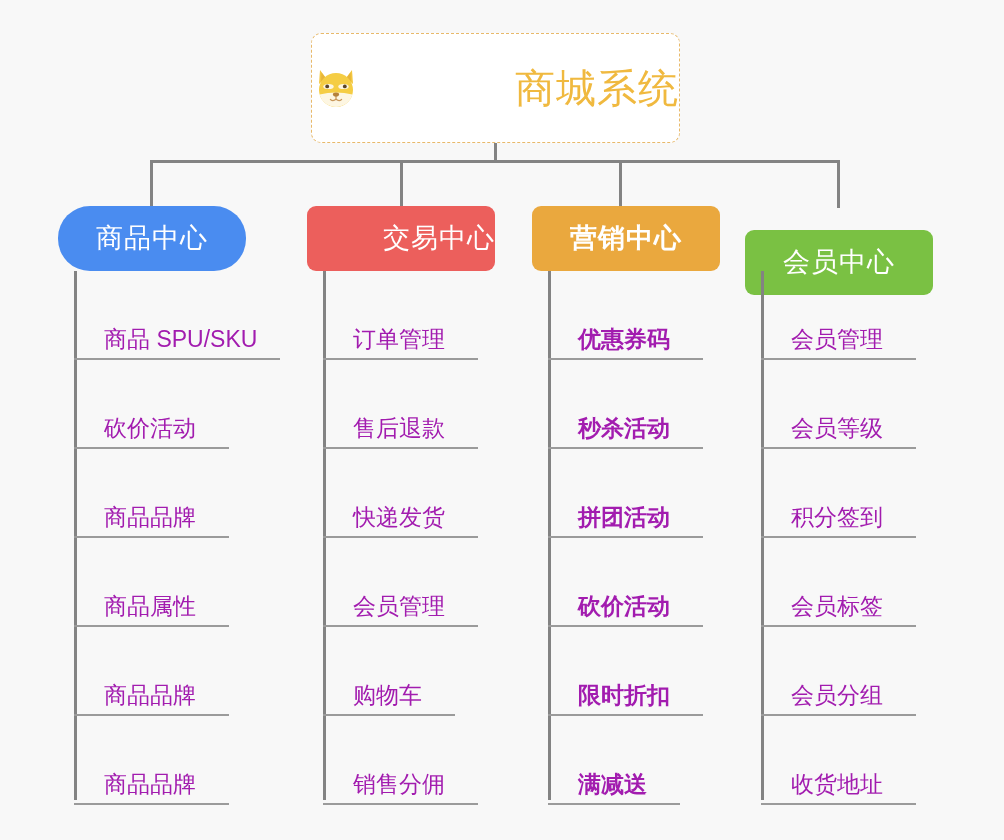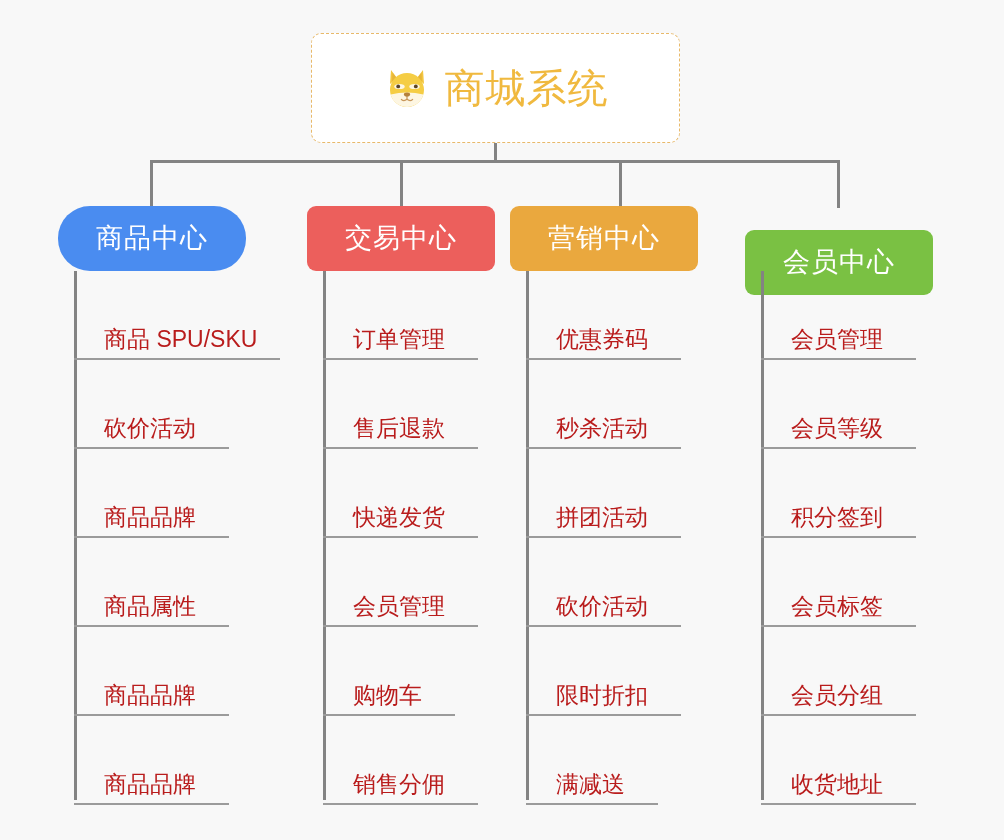--- a/index.html
+++ b/index.html
@@ -24,21 +24,21 @@
     position: absolute;
     left: 311px;
     top: 33px;
     width: 369px;
     height: 110px;
     background: #ffffff;
     border: 1px dashed #e8b96a;
     border-radius: 10px;
     display: flex;
     align-items: center;
-    justify-content: center;
+    justify-content: space-between;
     gap: 14px;
   }
   .root-icon {
     width: 48px;
     height: 48px;
     flex: 0 0 48px;
     position: relative;
     display: block;
   }
   .root-title {
@@ -100,21 +100,21 @@
     left: 0;
     height: 0;
     display: block;
   }
   .leaf-text {
     position: absolute;
     left: 30px;
     bottom: 9px;
     font-size: 23px;
     line-height: 1;
-    color: #b91c1c;
+    color: #a21caf;
     white-space: nowrap;
   }
   .leaf-underline {
     position: absolute;
     left: 0;
     bottom: 0;
     height: 2px;
     background: #9b9b9b;
   }
 </style>
@@ -181,21 +181,21 @@
         <span class="leaf-text">商品品牌</span>
       </div>
       <div class="leaf-item" style="top:534px;">
         <span class="leaf-underline" style="width: 155px; background: rgb(155, 155, 155);"></span>
         <span class="leaf-text">商品品牌</span>
       </div>
     </div>
   </div>
 
   <div class="column" style="left:307px;">
-    <div class="cat-box" style="background: rgb(236, 95, 92);">
+    <div class="cat-box" style="background: rgb(236, 95, 92); justify-content: flex-end;">
       <span class="cat-label">交易中心</span>
     </div>
     <div class="rail" style="background: rgb(131, 131, 131);"></div>
     <div class="leaf-list">
       <div class="leaf-item" style="top:89px;">
         <span class="leaf-underline" style="width: 155px; background: rgb(155, 155, 155);"></span>
         <span class="leaf-text">订单管理</span>
       </div>
       <div class="leaf-item" style="top:178px;">
         <span class="leaf-underline" style="width: 155px; background: rgb(155, 155, 155);"></span>
@@ -213,21 +213,21 @@
         <span class="leaf-underline" style="width: 132px; background: rgb(155, 155, 155);"></span>
         <span class="leaf-text">购物车</span>
       </div>
       <div class="leaf-item" style="top:534px;">
         <span class="leaf-underline" style="width: 155px; background: rgb(155, 155, 155);"></span>
         <span class="leaf-text">销售分佣</span>
       </div>
     </div>
   </div>
 
-  <div class="column" style="left:510px;">
+  <div class="column" style="left:532px;font-weight:bold;">
     <div class="cat-box" style="background: rgb(234, 168, 62);">
       <span class="cat-label">营销中心</span>
     </div>
     <div class="rail" style="background: rgb(131, 131, 131);"></div>
     <div class="leaf-list">
       <div class="leaf-item" style="top:89px;">
         <span class="leaf-underline" style="width: 155px; background: rgb(155, 155, 155);"></span>
         <span class="leaf-text">优惠券码</span>
       </div>
       <div class="leaf-item" style="top:178px;">

